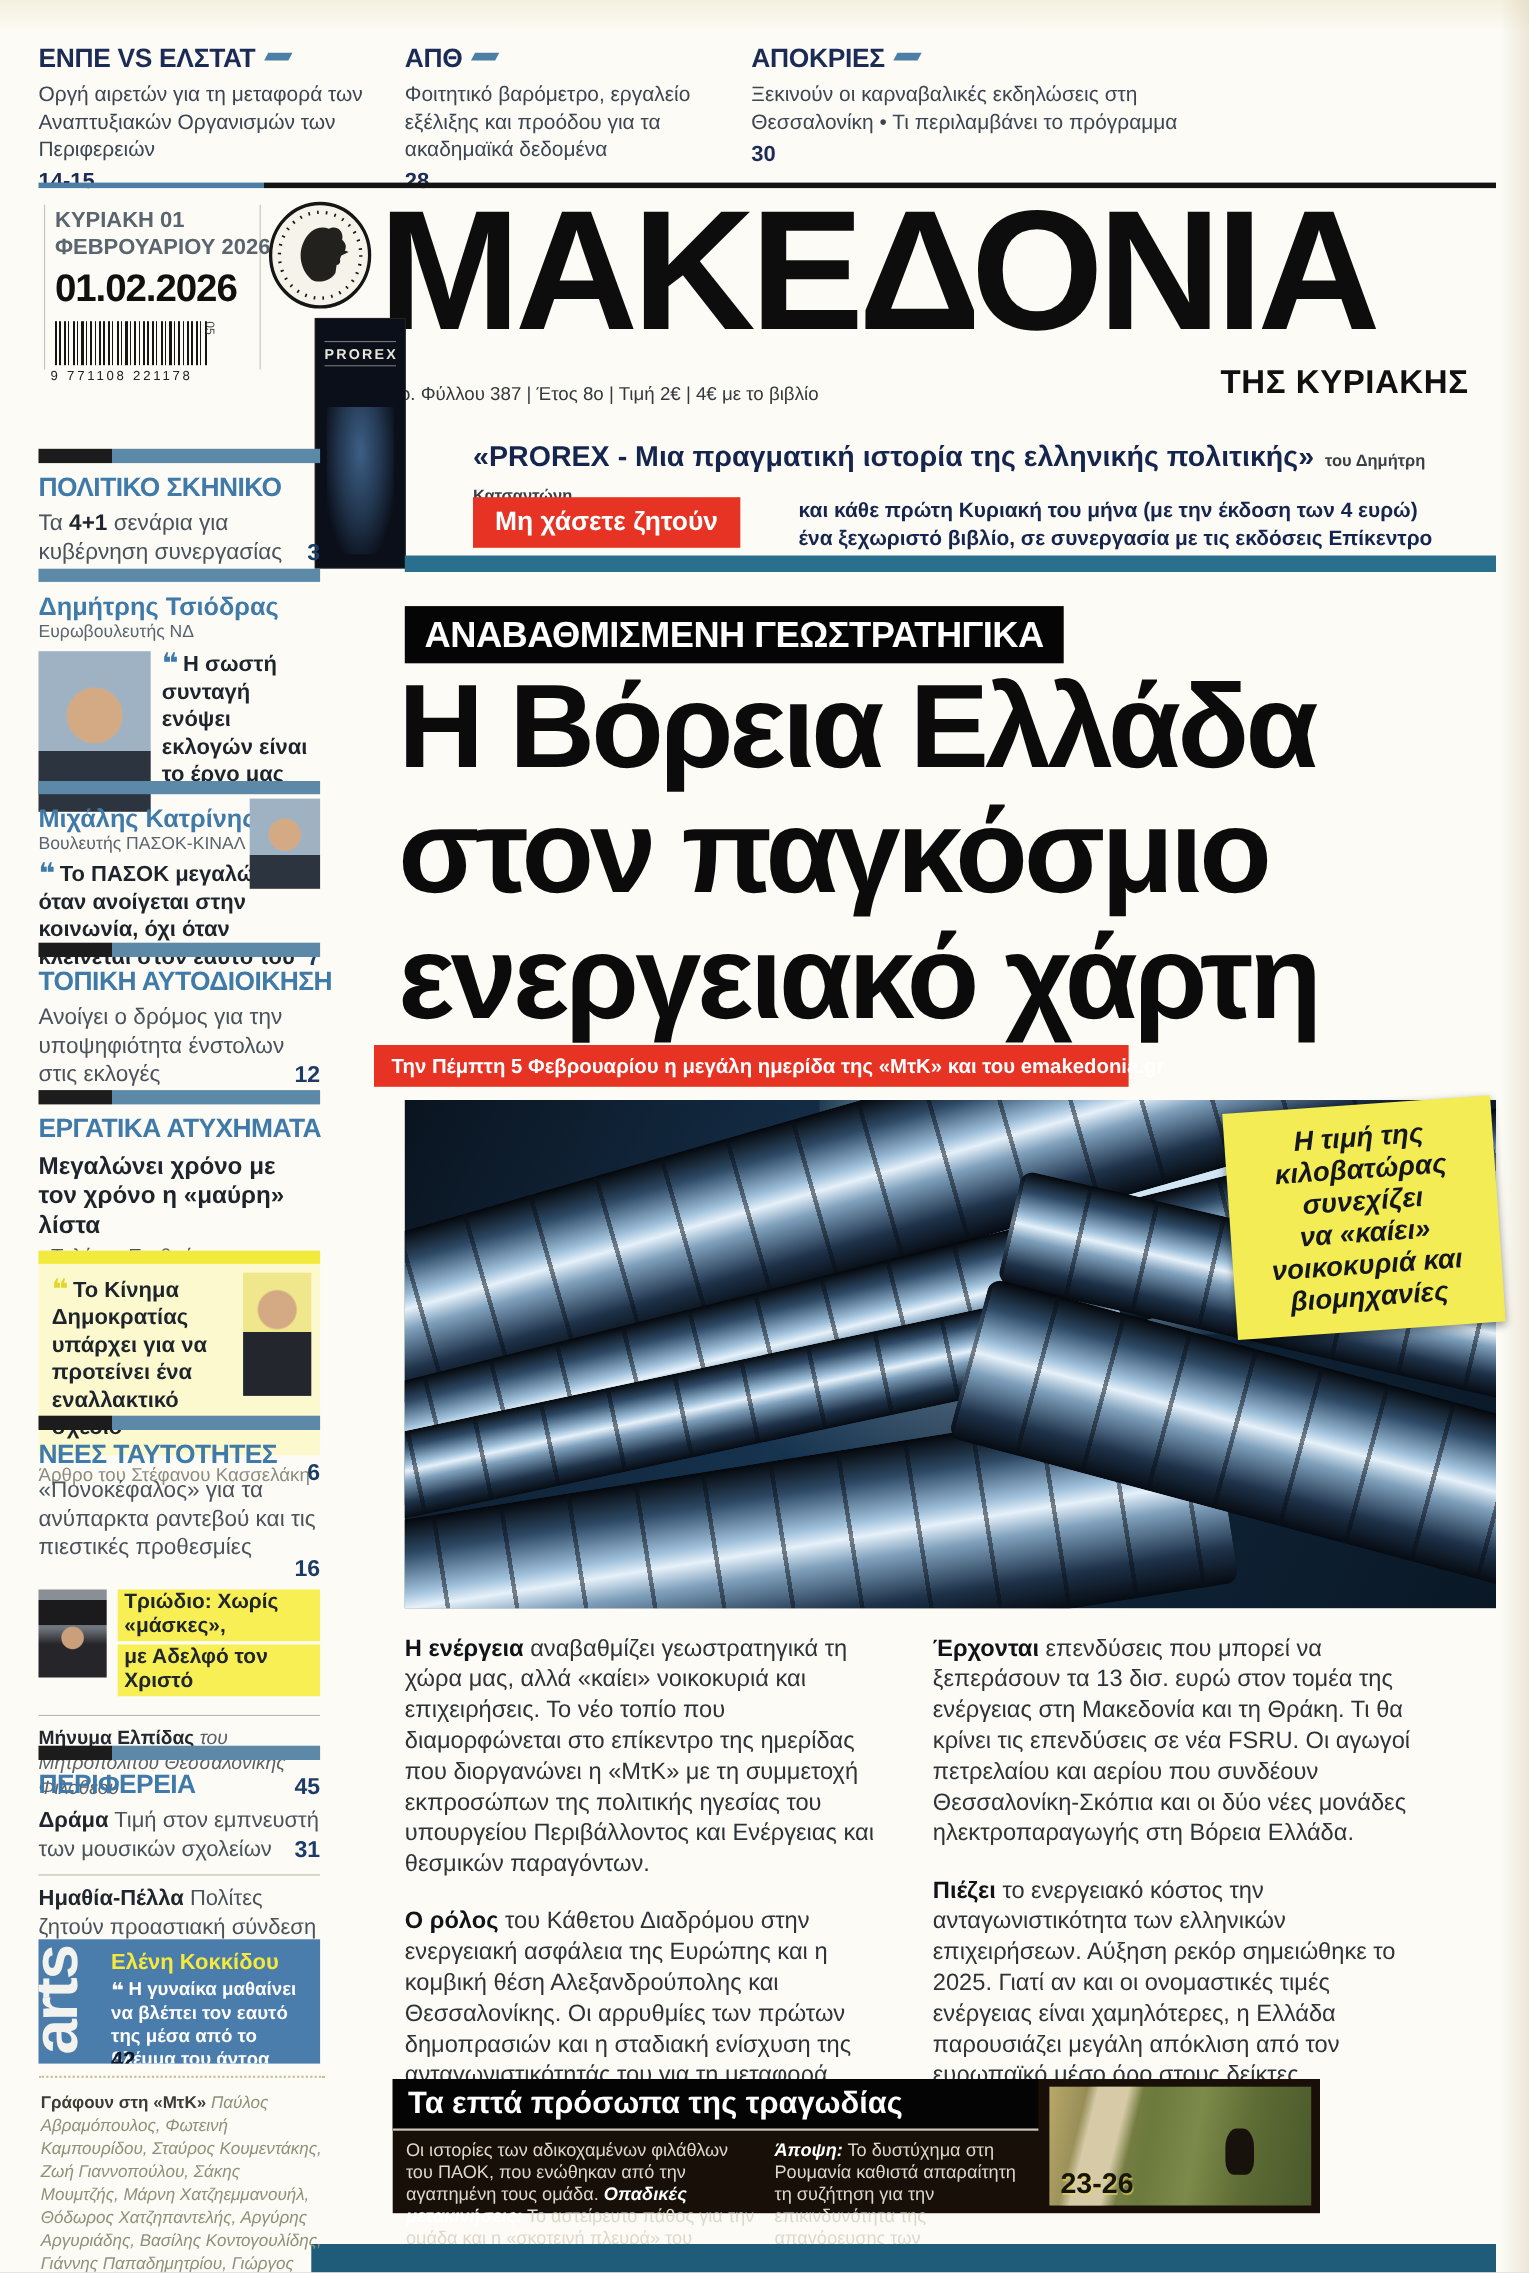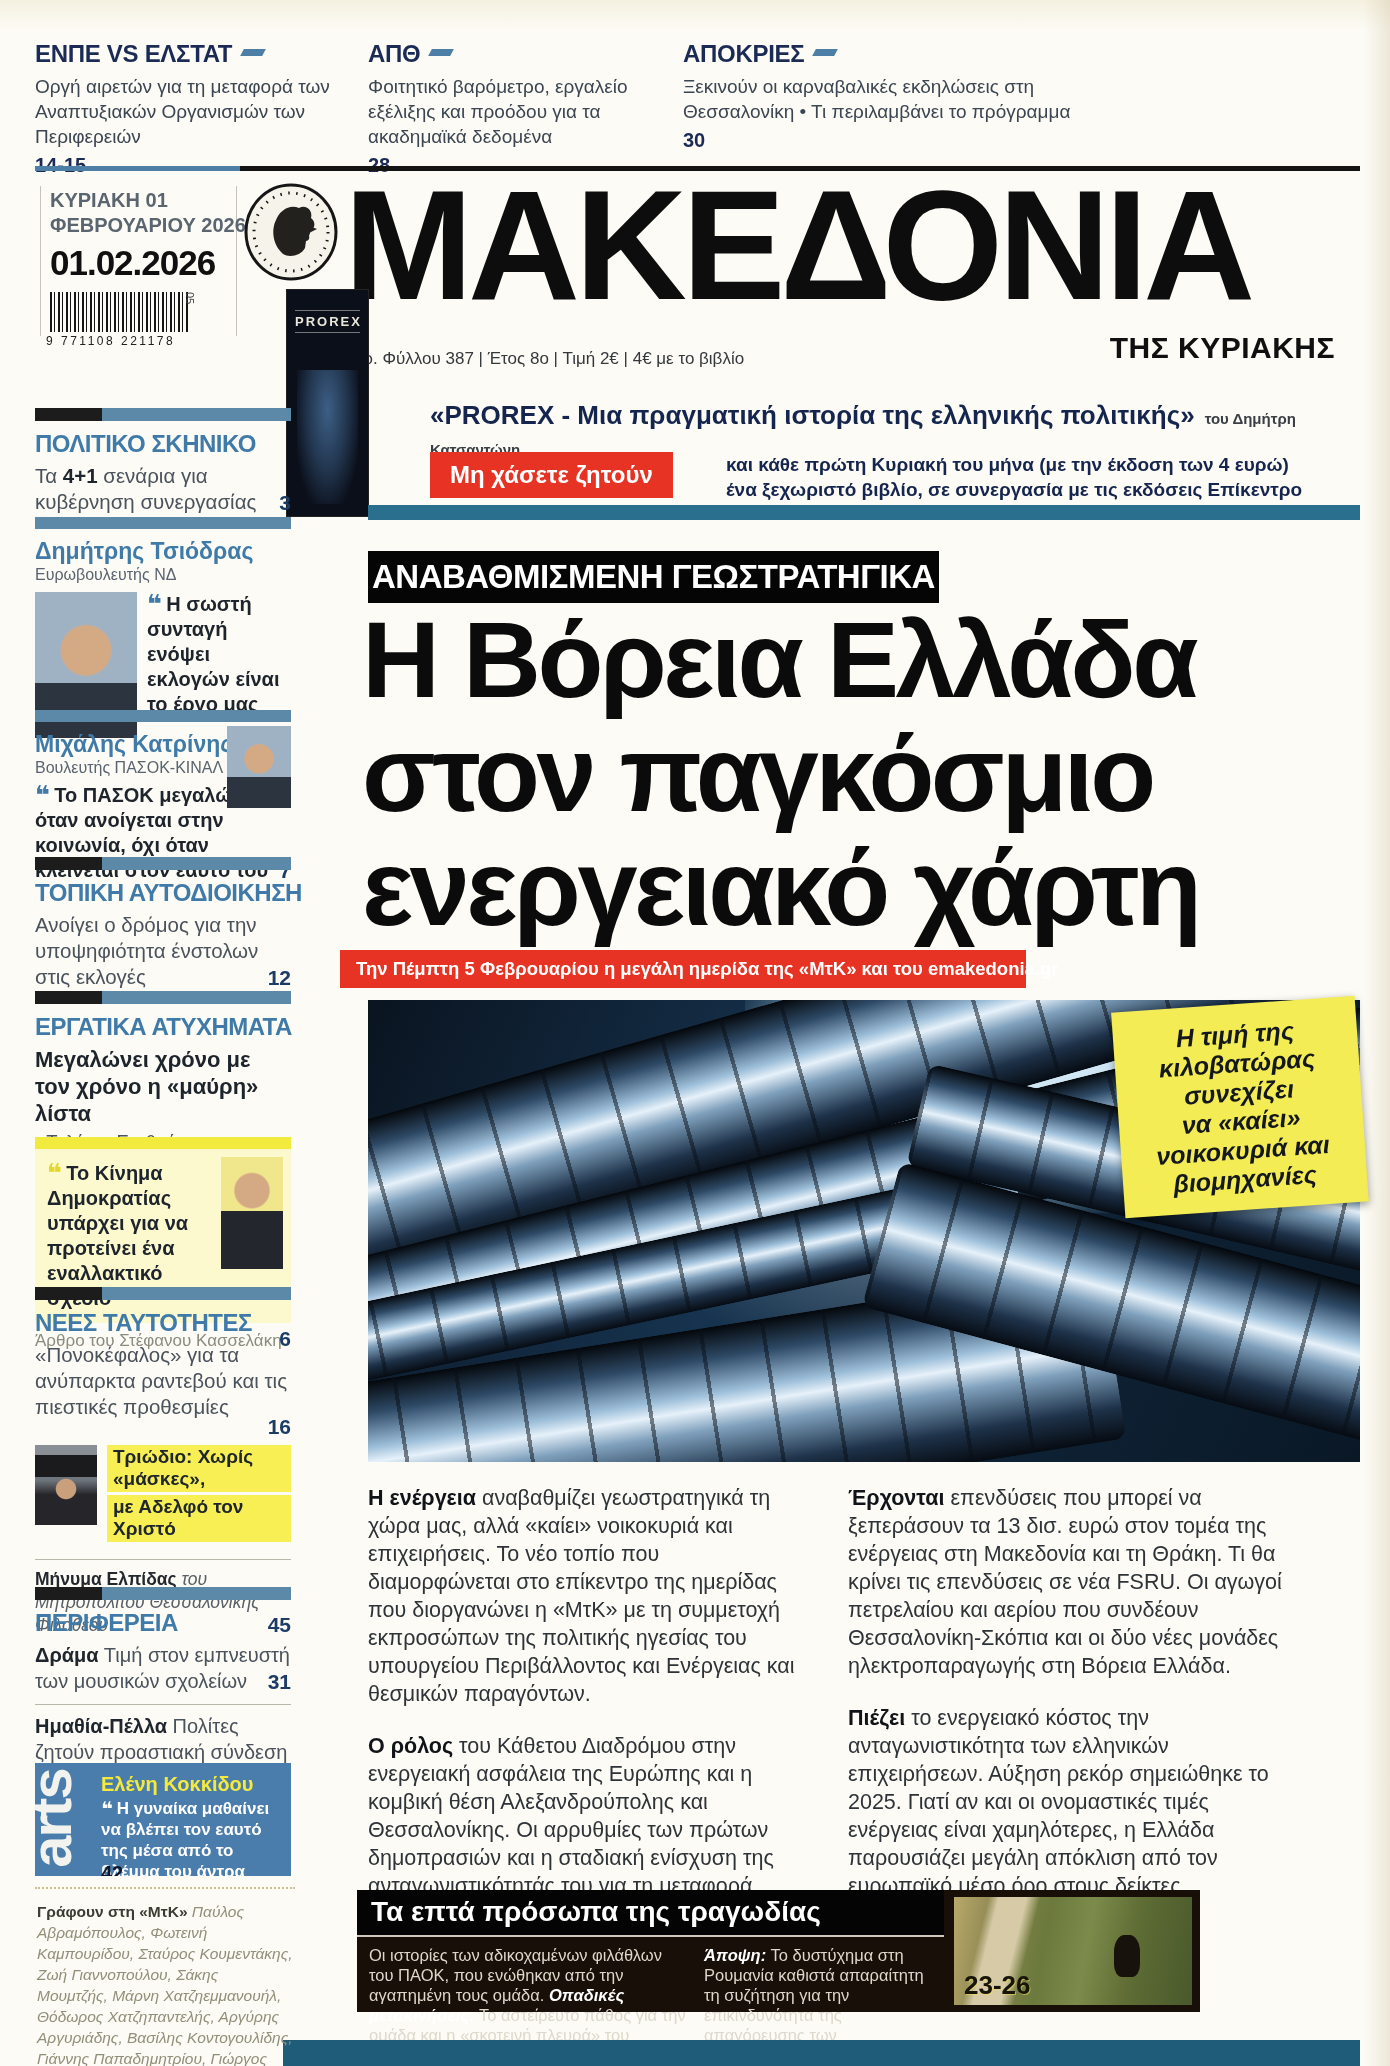--- a/index.html
+++ b/index.html
@@ -45,21 +45,21 @@
         background:radial-gradient(ellipse at 50% 30%,#3d5f86 0%,#22364f 45%,#0b0f1a 80%);}
   .promo-head{position:absolute;left:430px;top:400px;width:930px;font-size:26px;font-weight:800;color:#15254d;}
   .promo-author{font-size:15px;font-weight:600;color:#3a3f46;margin-left:10px;}
   .promo-badge{position:absolute;left:430px;top:452px;background:#e63323;color:#fff;
         font-size:24px;font-weight:800;padding:9px 20px;}
   .promo-lines{position:absolute;left:726px;top:452px;font-size:19px;line-height:25px;font-weight:700;color:#15254d;}
   .teal-bar{position:absolute;left:368px;top:505px;width:992px;height:15px;background:#2a6f8e;}
 
   
   .kicker{position:absolute;left:368px;top:551px;background:#050505;color:#fff;
-        font-size:33px;font-weight:900;letter-spacing:-.5px;padding:7px 4px;}
+        font-size:33px;font-weight:900;letter-spacing:-.5px;padding:7px 18px;}
   .headline{position:absolute;left:362px;top:603px;font-size:108px;line-height:114px;
         font-weight:900;color:#0b0b0b;letter-spacing:-3.5px;white-space:nowrap;}
   .event-bar{position:absolute;left:340px;top:950px;width:686px;height:38px;background:#e63323;
         color:#fff;font-size:18.5px;font-weight:700;line-height:38px;padding-left:16px;box-sizing:border-box;white-space:nowrap;}
 
   
   .photo{position:absolute;left:368px;top:1000px;width:992px;height:462px;overflow:hidden;
         background:linear-gradient(115deg,#0a1420 0%,#16334f 40%,#0e2235 70%,#0a1826 100%);}
   .sky{position:absolute;left:38%;top:0;width:50%;height:46%;
         background:radial-gradient(ellipse at 60% 18%,#eef7fd 0%,#a8cfe8 42%,rgba(80,120,160,0) 75%);}

